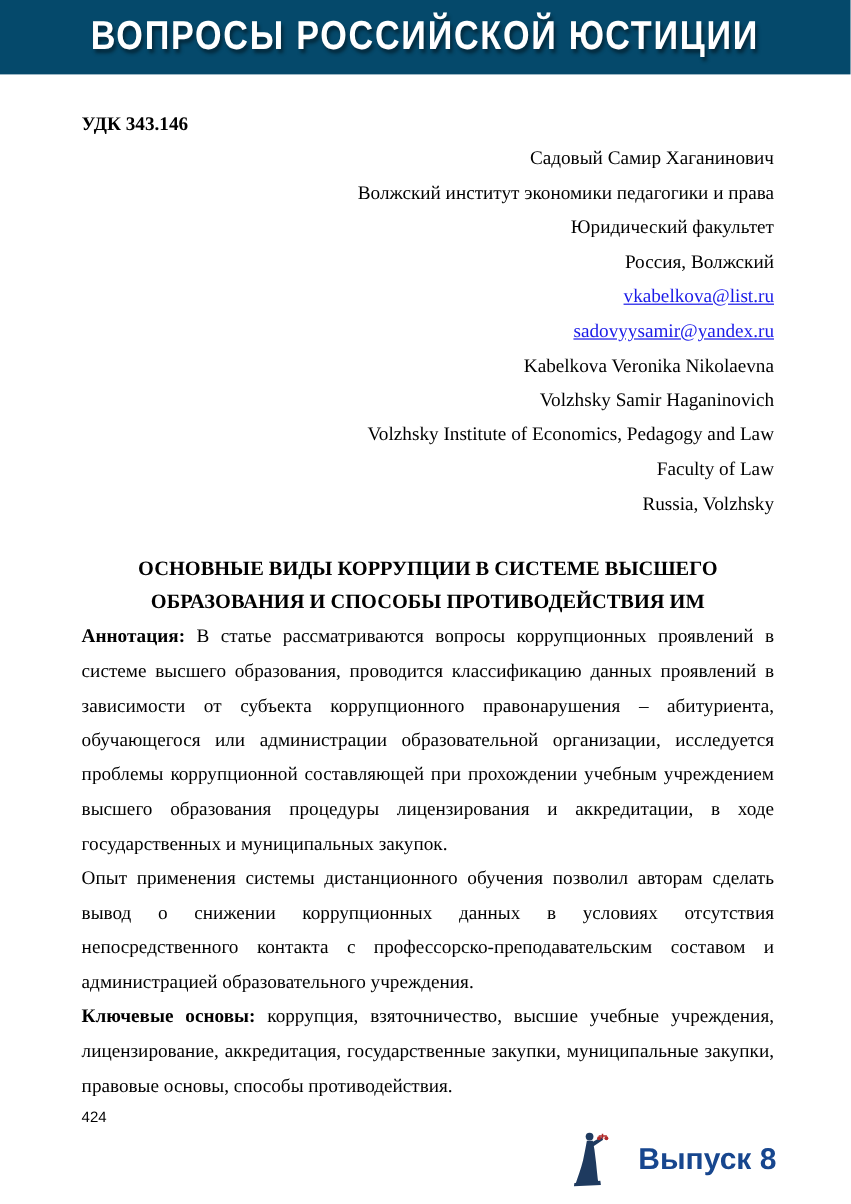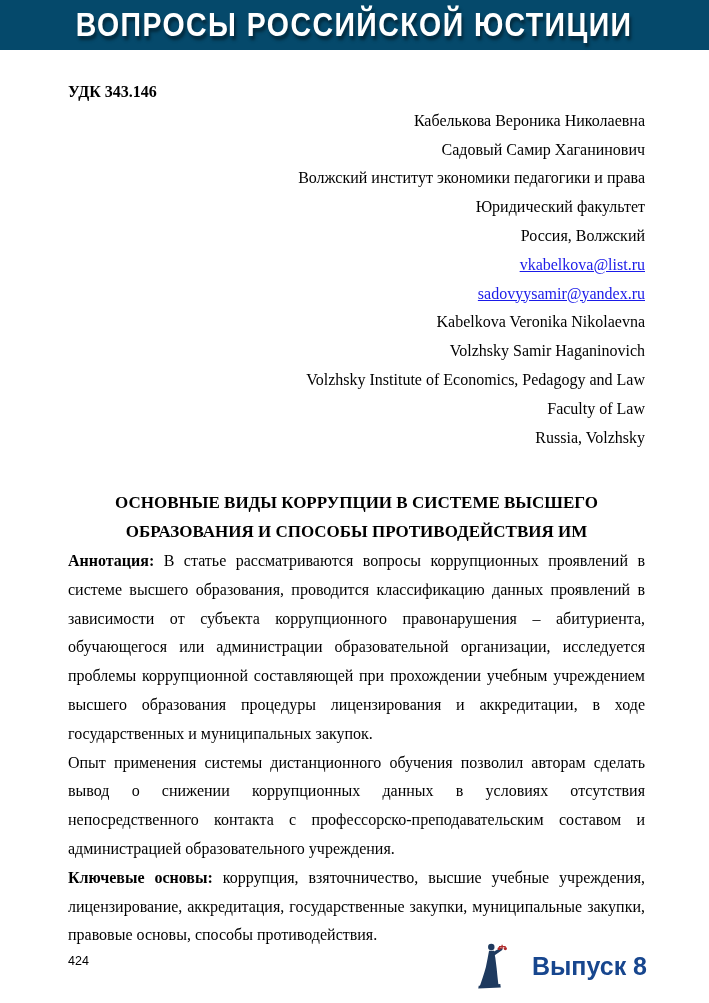--- a/index.html
+++ b/index.html
@@ -11,55 +11,55 @@
     overflow: hidden;
     font-family: "Liberation Serif", "DejaVu Serif", serif;
     font-size: 16px;
     line-height: 28.8px;
     color: #000000;
   }
   .header-band {
     position: absolute;
     top: 0; left: 0;
     width: 709px;
-    height: 50px;
+    height: 62px;
     background: #05496b;
     display: flex;
     align-items: center;
     justify-content: center;
   }
   .header-title {
     font-family: "Liberation Sans", "DejaVu Sans", sans-serif;
     font-weight: bold;
     font-size: 30px;
     letter-spacing: 1.5px;
     color: #ffffff;
     white-space: nowrap;
     transform: scale(0.95, 1.12);
     text-shadow: 2px 3px 3px rgba(0,0,0,0.45);
   }
   .content {
     position: absolute;
-    top: 61px;
+    top: 73px;
     left: 68px;
     width: 577px;
     padding-top: 17px;
   }
   .udc { font-weight: bold; }
   .author-block { text-align: right; }
   .author-line { white-space: nowrap; }
   .email-line a {
     color: #1a1ae8;
     text-decoration: underline;
   }
   .article-title {
     text-align: center;
     font-weight: bold;
     font-size: 17px;
-    margin-top: 37px;
+    margin-top: 24px;
   }
   .para { text-align: justify; }
   .para .label { font-weight: bold; }
   .page-number {
     font-family: "Liberation Sans", "DejaVu Sans", sans-serif;
     font-size: 12.5px;
     line-height: 22px;
   }
   .footer-logo {
     position: absolute;
@@ -85,21 +85,20 @@
 
   <div class="header-band">
     <div class="header-title">ВОПРОСЫ РОССИЙСКОЙ ЮСТИЦИИ</div>
   </div>
 
   <div class="content">
 
     <div class="udc">УДК 343.146</div>
 
     <div class="author-block">
-      <div class="author-line">Кабелькова Вероника Николаевна</div>
       <div class="author-line">Садовый Самир Хаганинович</div>
       <div class="author-line">Волжский институт экономики педагогики и права</div>
       <div class="author-line">Юридический факультет</div>
       <div class="author-line">Россия, Волжский</div>
       <div class="author-line email-line">
         <a href="#">vkabelkova@list.ru</a>
       </div>
       <div class="author-line email-line">
         <a href="#">sadovyysamir@yandex.ru</a>
       </div>

